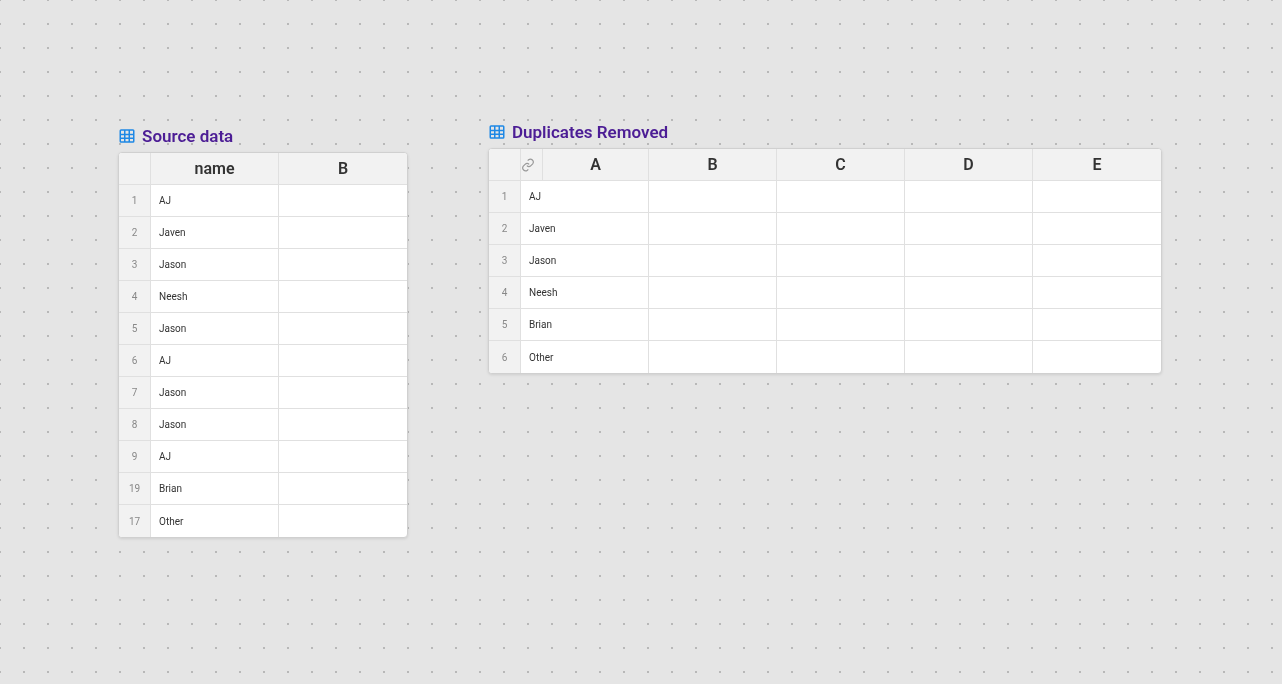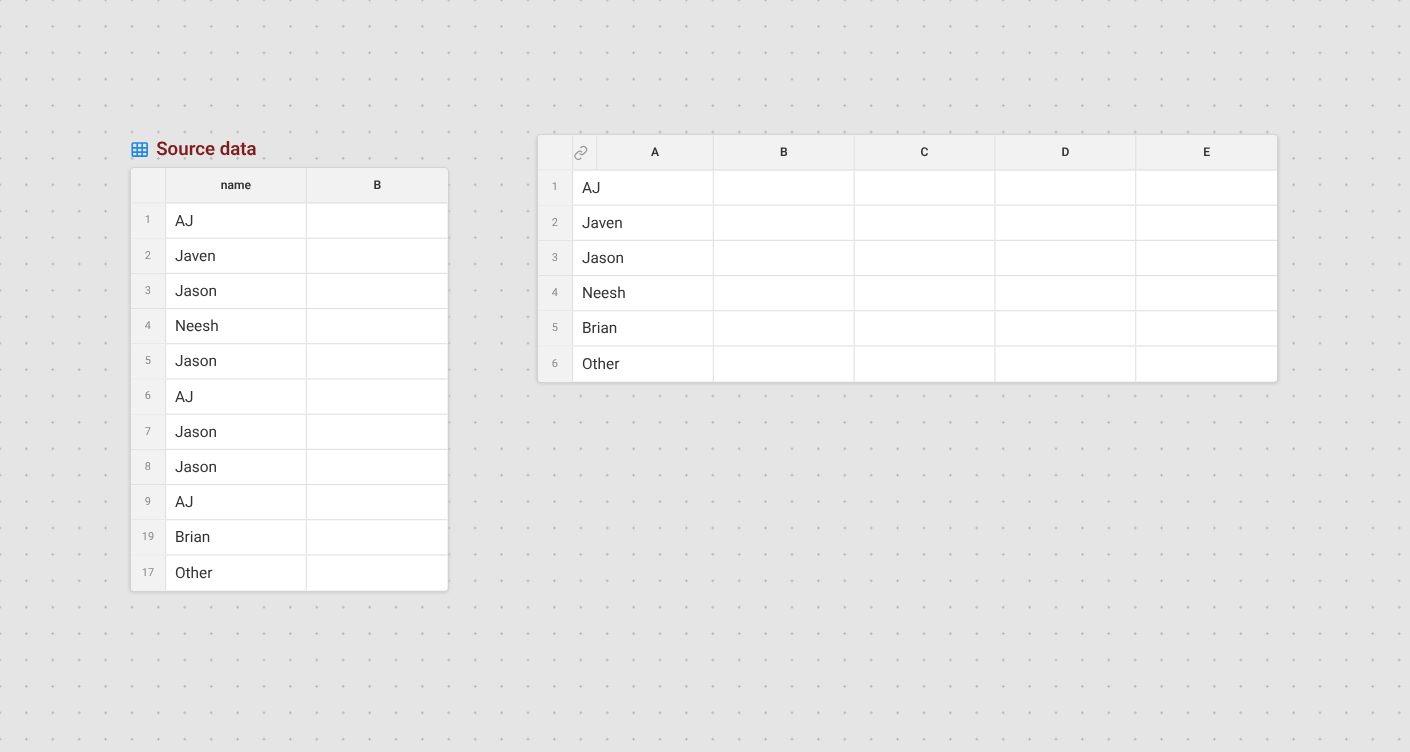--- a/index.html
+++ b/index.html
@@ -15,21 +15,21 @@
     position: relative;
     overflow: hidden;
   }
   .table-block {
     position: absolute;
   }
   .table-title {
     display: flex;
     align-items: center;
     gap: 6px;
-    color: #7f1d1d;
+    color: #4c1d95;
     font-size: 17px;
     font-weight: 600;
     margin-bottom: 6px;
     cursor: pointer;
   }
   .table-title svg { display: block; }
   .grid {
     background: #fff;
     border: 1px solid #d0d0d0;
     border-radius: 4px;
@@ -39,21 +39,21 @@
   .row {
     display: flex;
     border-bottom: 1px solid #e0e0e0;
   }
   .row:last-child { border-bottom: none; }
   .header-row {
     background: #f2f2f2;
   }
   .header-row .col-header {
     font-weight: 600;
-    font-size: 11px;
+    font-size: 16px;
     color: #333;
     text-align: left;
   }
   .rownum {
     flex: 0 0 32px;
     min-width: 32px;
     display: flex;
     align-items: center;
     justify-content: center;
     background: #f2f2f2;
@@ -63,21 +63,21 @@
   }
   .corner {
     flex: 0 0 32px;
     min-width: 32px;
     background: #f2f2f2;
     border-right: 1px solid #e0e0e0;
   }
   .cell, .col-header {
     border-right: 1px solid #e0e0e0;
     padding: 6px 8px;
-    font-size: 14px;
+    font-size: 10px;
     color: #333;
     display: flex;
     align-items: center;
   }
   .cell:last-child, .col-header:last-child { border-right: none; }
   .link-icon-cell {
     display: flex;
     align-items: center;
     justify-content: center;
     color: #999;
@@ -179,20 +179,32 @@
       </div>
       <div class="row data-row">
         <div class="rownum">17</div>
         <div class="cell c0">Other</div>
         <div class="cell c1"></div>
       </div>
     </div>
 </div>
 
 <div class="table-block" id="dup" style="left:488px; top:122px;">
+  <div class="table-title">
+    <span>
+      <svg width="18" height="18" viewBox="0 0 24 24" fill="none" stroke="#1e88e5" stroke-width="2">
+        <rect x="3" y="4" width="18" height="16" rx="1"></rect>
+        <line x1="3" y1="10" x2="21" y2="10"></line>
+        <line x1="3" y1="15" x2="21" y2="15"></line>
+        <line x1="9" y1="4" x2="9" y2="20"></line>
+        <line x1="15" y1="4" x2="15" y2="20"></line>
+      </svg>
+    </span>
+    <span>Duplicates Removed</span>
+  </div>
   <div class="grid">
     <div class="row header-row">
       <div class="corner"></div>
       <div class="col-header link-icon-header">
         <span class="link-icon-cell">
           <svg width="14" height="14" viewBox="0 0 24 24" fill="none" stroke="#999" stroke-width="2">
             <path d="M10 13a5 5 0 0 0 7 0l3-3a5 5 0 0 0-7-7l-1.5 1.5"></path>
             <path d="M14 11a5 5 0 0 0-7 0l-3 3a5 5 0 0 0 7 7l1.5-1.5"></path>
           </svg>
         </span>

